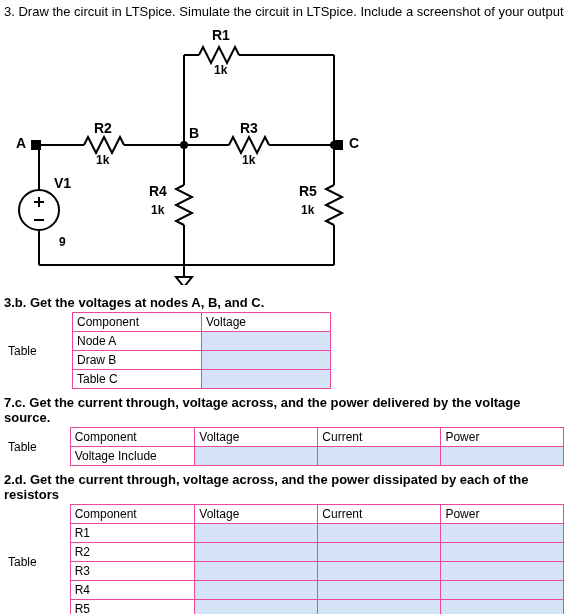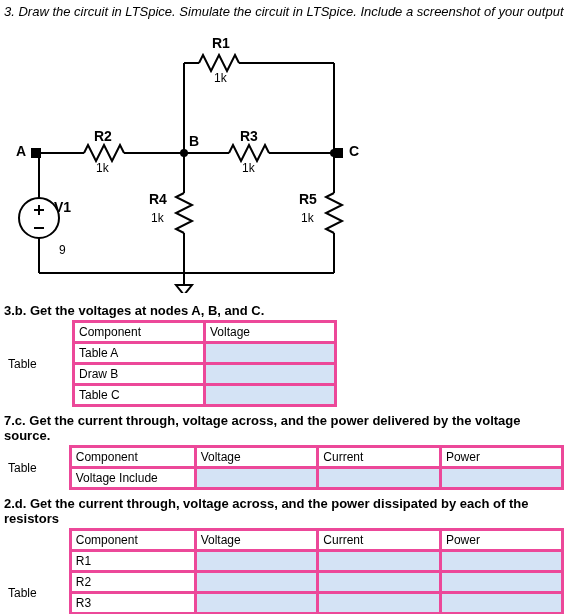--- a/index.html
+++ b/index.html
@@ -5,44 +5,44 @@
   body {
     margin: 0;
     padding: 4px;
     font-family: Arial, sans-serif;
     font-size: 13px;
     color: #000;
     width: 570px;
     box-sizing: border-box;
     background: #fff;
   }
-  .question { margin-bottom: 14px; font-style: italic; }
+  .question { margin-bottom: 6px; }
   .circuit {
     position: relative;
     width: 420px;
     height: 260px;
     margin-bottom: 10px;
   }
   .circuit svg { position: absolute; top: 0; left: 0; }
   .clabel {
     position: absolute;
     font-size: 14px;
     font-weight: bold;
     background: transparent;
     white-space: nowrap;
   }
-  .sublabel { font-weight: normal; font-size: 12px; }
+  .sublabel { font-weight: bold; font-size: 12px; }
   .section-text { margin-top: 6px; font-weight: bold; }
   table.data {
     border-collapse: collapse;
     width: 560px;
     margin: 2px 0;
   }
   table.data td, table.data th {
-    border: 3px solid #ec4899;
+    border: 1px solid #ec4899;
     padding: 1px 4px;
     font-size: 12px;
     text-align: left;
     height: 16px;
     vertical-align: middle;
   }
   .filled { background: #d4e3f5; }
   .sidelabel {
     border: none !important;
     width: 60px;
@@ -115,40 +115,40 @@
 
   <div class="clabel" style="left:236px; top:95px;">R3</div>
   <div class="clabel sublabel" style="left:238px; top:128px;">1k</div>
 
   <div class="clabel" style="left:145px; top:158px;">R4</div>
   <div class="clabel sublabel" style="left:147px; top:178px;">1k</div>
 
   <div class="clabel" style="left:295px; top:158px;">R5</div>
   <div class="clabel sublabel" style="left:297px; top:178px;">1k</div>
 
-  <div class="clabel" style="left:50px; top:150px;margin-top:16px;">V1</div>
+  <div class="clabel" style="left:50px; top:150px;">V1</div>
   <div class="clabel sublabel" style="left:55px; top:210px;">9</div>
 
   <div class="clabel" style="left:12px; top:110px;">A</div>
   <div class="clabel" style="left:185px; top:100px;">B</div>
   <div class="clabel" style="left:345px; top:110px;">C</div>
 </div>
 
 <div class="section-text">3.b. Get the voltages at nodes A, B, and C.</div>
 <table class="data">
   <tbody>
       <tr>
     <td class="sidelabel noborder" rowspan="4">Table</td>
     <td style="width:120px">Component</td>
     <td style="width:120px">Voltage</td>
     <td class="noborder"></td>
         <td class="noborder"></td>
   </tr>
   <tr>
-        <td>Table A</td>
+        <td>Node A</td>
         <td class="filled"></td>
         <td class="noborder"></td>
         <td class="noborder"></td>
       </tr>
   <tr>
         <td>Draw B</td>
         <td class="filled"></td>
         <td class="noborder"></td>
         <td class="noborder"></td>
       </tr>

